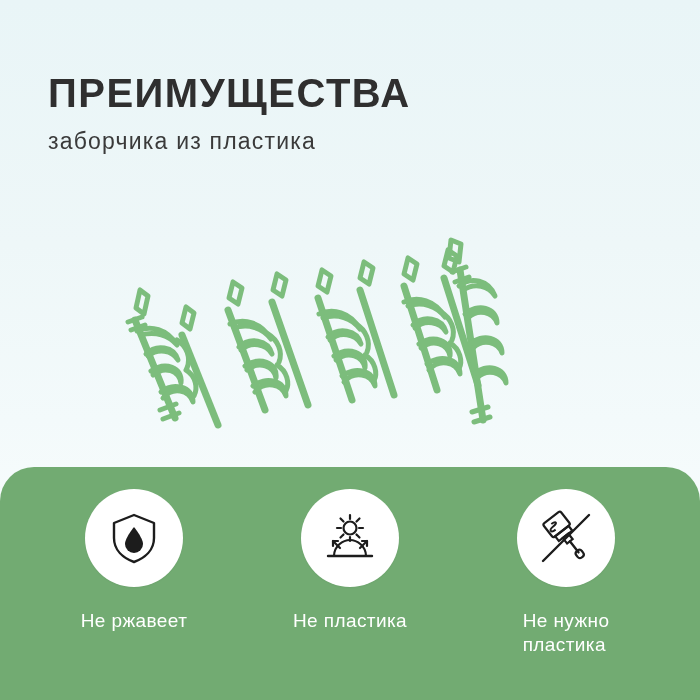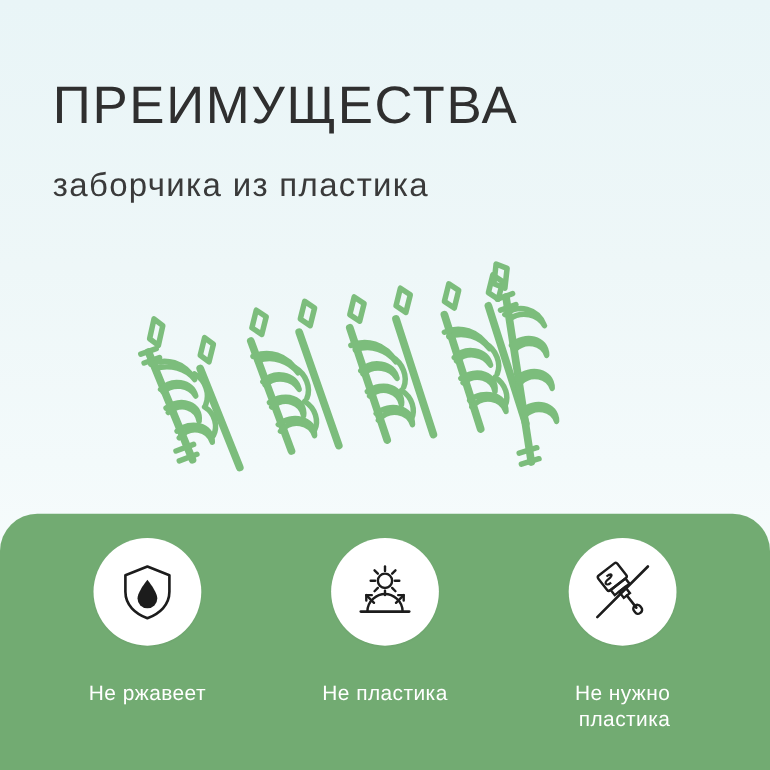--- a/index.html
+++ b/index.html
@@ -16,30 +16,30 @@
     background: linear-gradient(180deg, #e9f5f7 0%, #eef7f8 35%, #f3fafb 60%, #ffffff 100%);
   }
   
   .headline {
     position: absolute;
     left: 48px;
     top: 72px;
     width: 600px;
   }
   .headline .title {
-    font-size: 48px;
+    font-size: 40px;
     letter-spacing: 1.5px;
     color: #2f2f2f;
-    font-weight: 400;
+    font-weight: 700;
     line-height: 1.05;
     white-space: nowrap;
   }
   .headline .subtitle {
-    margin-top: 30px;
-    font-size: 30px;
+    margin-top: 14px;
+    font-size: 23px;
     letter-spacing: 1.2px;
     color: #3a3a3a;
     font-weight: 400;
     white-space: nowrap;
   }
   
   .product-area {
     position: absolute;
     left: 0;
     top: 170px;
@@ -78,22 +78,22 @@
     width: 98px;
     height: 98px;
     border-radius: 50%;
     background: #ffffff;
     display: flex;
     align-items: center;
     justify-content: center;
     box-shadow: 0 1px 2px rgba(0,0,0,0.04);
   }
   .benefit .caption {
-    margin-top: 32px;
-    text-align: right;
+    margin-top: 22px;
+    text-align: left;
     font-size: 19px;
     color: #ffffff;
     line-height: 1.25;
     letter-spacing: 0.4px;
     white-space: pre-line;
   }
 </style>
 </head>
 <body>
 

